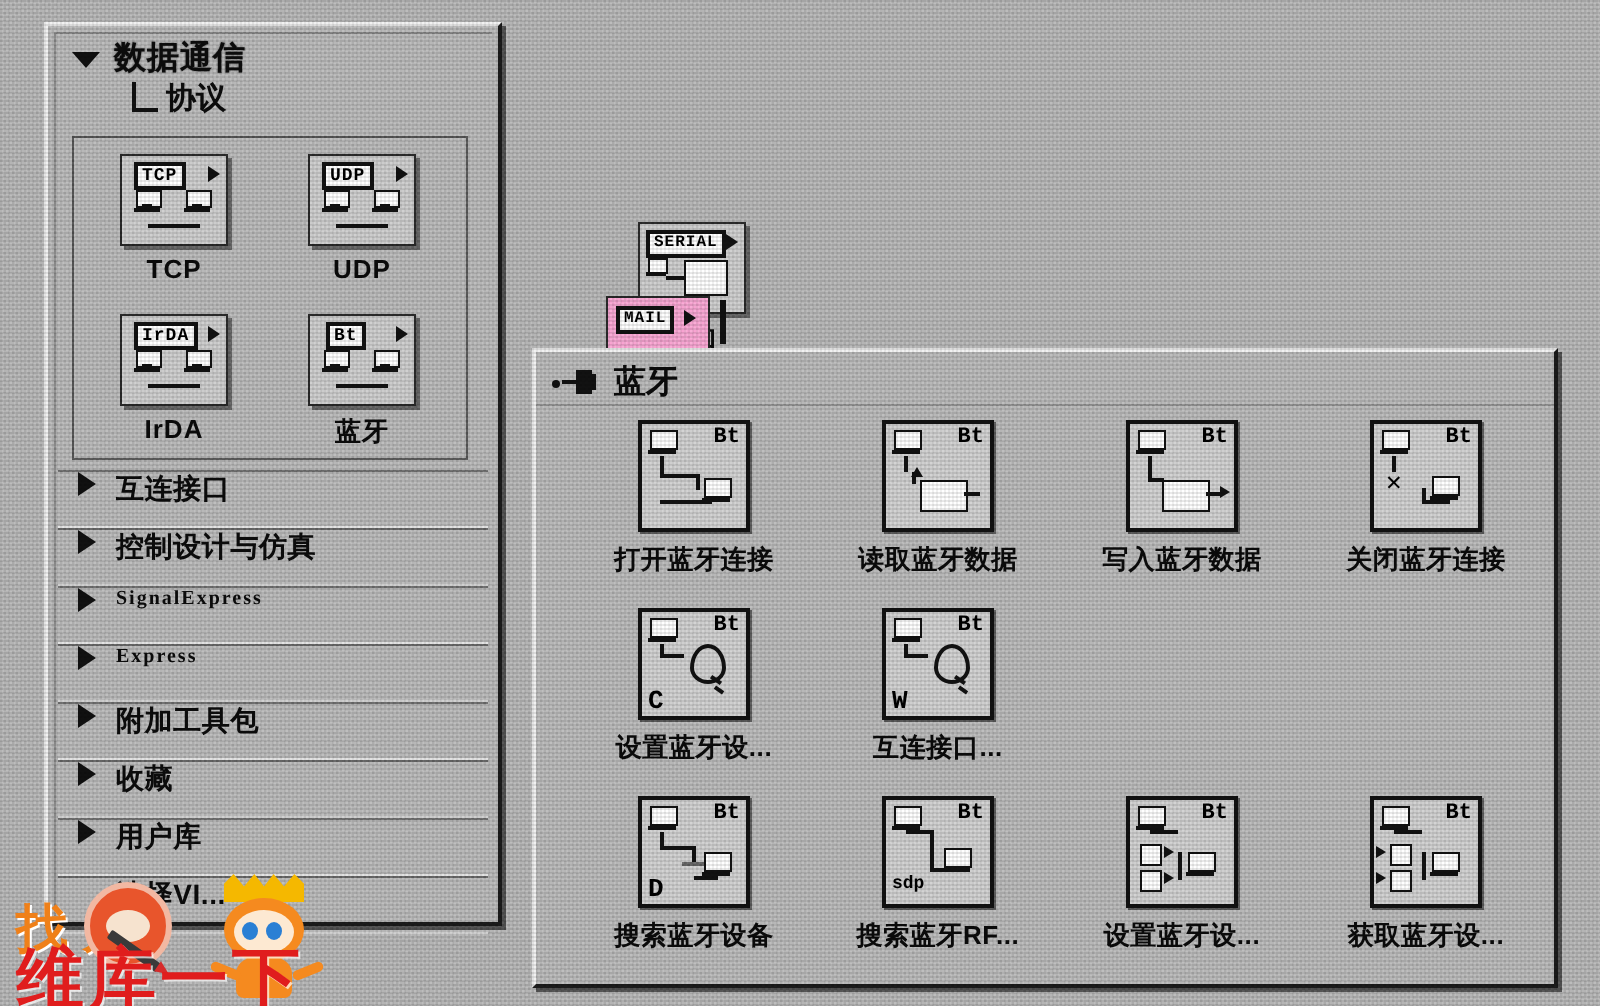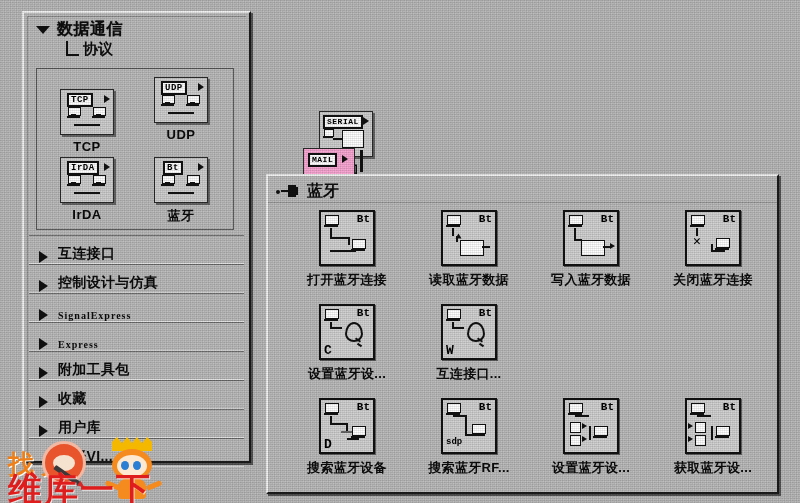--- a/index.html
+++ b/index.html
@@ -81,21 +81,21 @@
     border-top:4px solid transparent;border-bottom:4px solid transparent;border-left:6px solid #111;}
   .pc{position:absolute;width:13px;height:11px;}
   .pc i{position:absolute;left:1px;top:0;width:11px;height:7px;border:1.5px solid #111;background:#fff;display:block;}
   .pc b{position:absolute;left:0;bottom:0;width:13px;height:2px;background:#111;display:block;}
   .pc u{position:absolute;left:4px;top:7px;width:5px;height:2px;background:#111;display:block;}
   .netline{position:absolute;height:1.5px;background:#111;}
 
   
   #menu-list{position:absolute;left:5px;top:222px;right:5px;}
   .menu-item{
-    position:relative;height:27px;display:flex;align-items:flex-end;gap:10px;
+    position:relative;height:27px;display:flex;align-items:flex-start;gap:10px;
     border-top:1px solid #6e6e6e;
     border-bottom:1px solid #e3e3e3;
     padding-left:10px;
   }
   .menu-item .tri-right{border-top-width:6px;border-bottom-width:6px;border-left-width:9px;}
   .menu-label{font-size:14px;color:#0b0b0b;font-weight:bold;letter-spacing:.3px;}
   .menu-label.mono{font-family:"Liberation Serif","DejaVu Serif",serif;font-size:10px;letter-spacing:1px;}
   .menu-item.noarrow{padding-left:29px;}
 
   
@@ -170,21 +170,21 @@
   </div>
 
   <div class="hdr-row" id="hdr-proto">
     <span class="lcorner"></span>
     <span class="sub-txt">协议</span>
   </div>
 
   <div id="proto-box">
     <div class="proto-grid">
 
-      <div class="proto-cell" style="left:6px;top:8px;margin-top:12px;">
+      <div class="proto-cell" style="left:6px;top:8px;">
         <div class="vi-icon">
           <span class="chip">TCP</span>
           <span class="arrow-sm"></span>
           <span class="pc" style="left:6px;top:17px;">
               <i></i>
               <u></u>
               <b></b>
             </span>
           <span class="pc" style="left:31px;top:17px;">
               <i></i>

